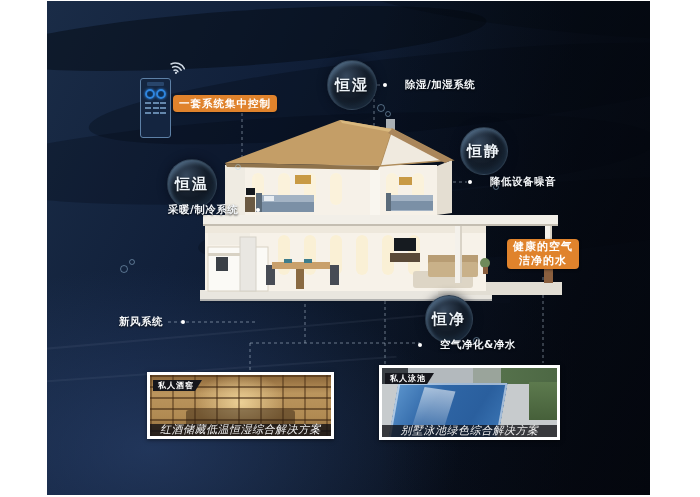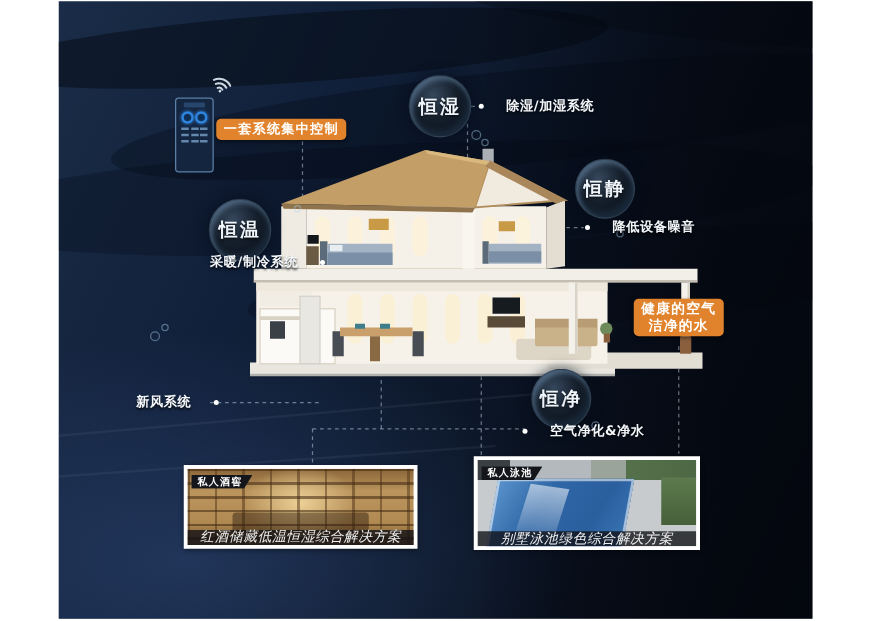--- a/index.html
+++ b/index.html
@@ -246,21 +246,21 @@
     <span>除湿/加湿系统</span>
       </div>
   <div class="note" style="left:421px;top:174px;">
     <span class="ndot"></span>
     <span>降低设备噪音</span>
       </div>
   <div class="note" style="left:101px;top:202px;margin-left:20px;">
     <span>采暖/制冷系统</span>
     <span class="ndot"></span>
       </div>
-  <div class="note" style="left:62px;top:314px;justify-content:flex-end;">
+  <div class="note" style="left:72px;top:314px;justify-content:flex-end;">
     <span>新风系统</span>
     <span class="ndot"></span>
       </div>
   <div class="note" style="left:371px;top:337px;">
     <span class="ndot"></span>
     <span>空气净化&amp;净水</span>
       </div>
 
   <div class="photo" style="left:100px;top:371px;width:181px;height:61px;">
     <div class="photo-inner">

